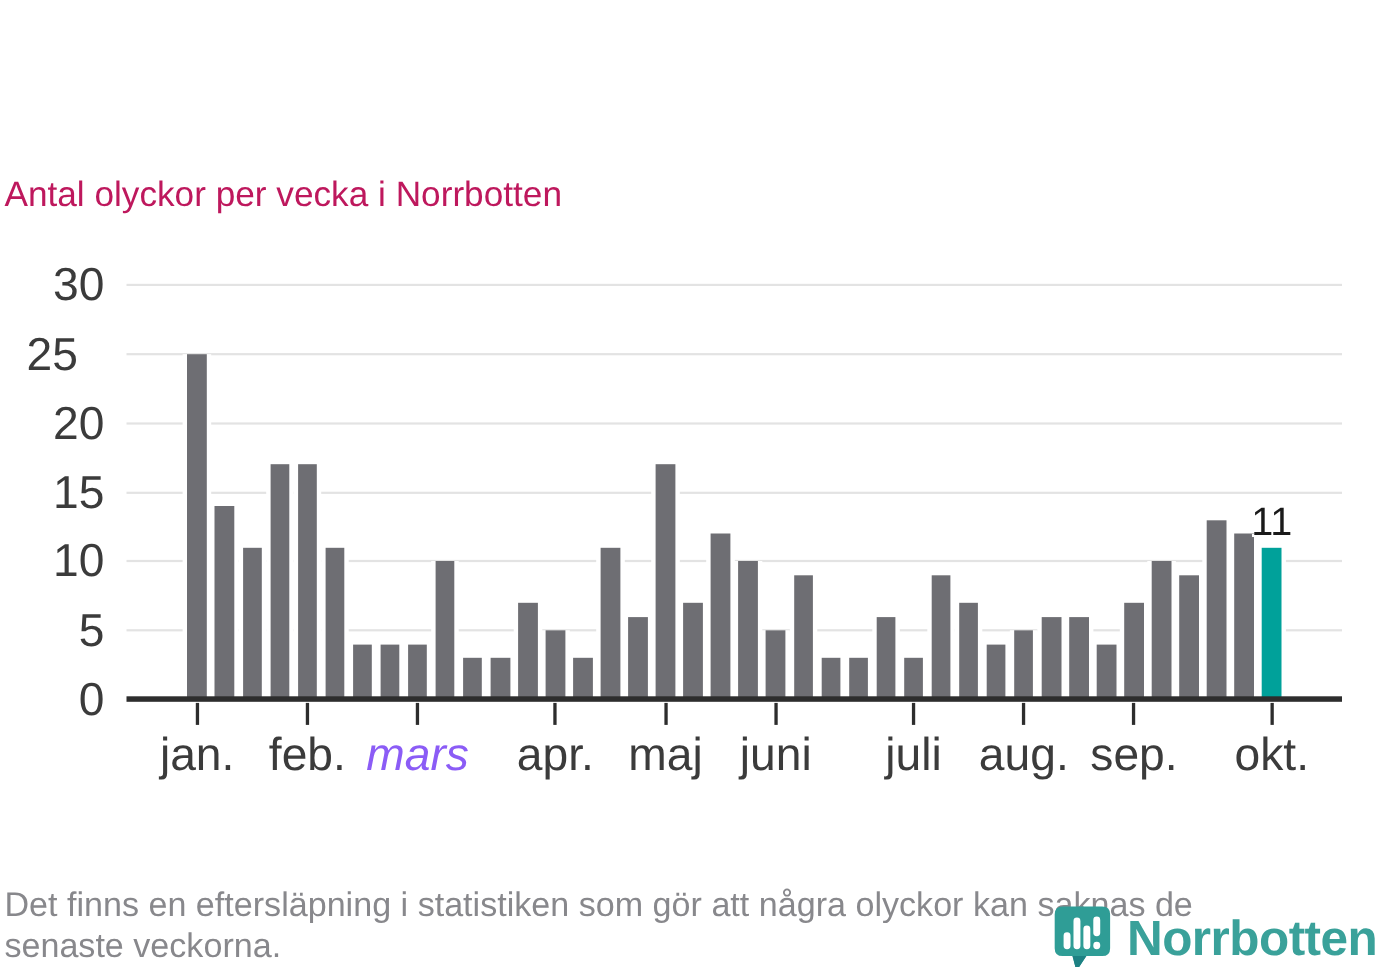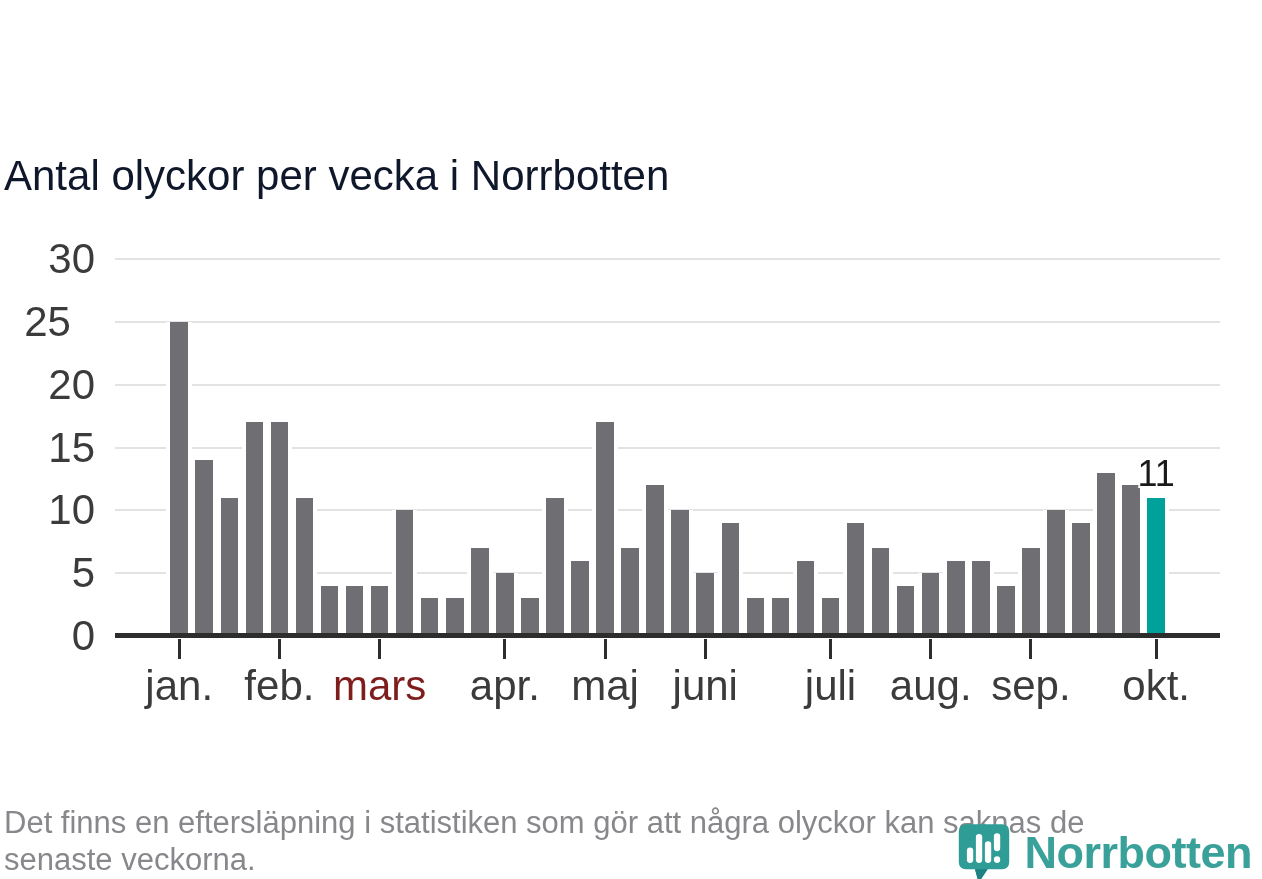--- a/index.html
+++ b/index.html
@@ -6,21 +6,21 @@
   .page{
     position:relative;width:1262px;height:879px;overflow:hidden;background:#ffffff;
     font-family:"Liberation Sans","DejaVu Sans",sans-serif;
   }
   .title{
     position:absolute;left:2px;top:0px;margin:0;
     font-size:58px;font-weight:700;color:#141414;letter-spacing:-1px;line-height:80px;
   }
   .subtitle{
     position:absolute;left:4px;top:150px;margin:0;
-    font-size:42px;font-weight:400;color:#0f172a;line-height:52px;
+    font-size:32px;font-weight:400;color:#be185d;line-height:52px;
   }
   .chart{position:absolute;left:0;top:259px;width:1262px;height:377px;}
   .y-axis{position:absolute;left:0;top:0;width:95px;height:377px;}
   .y-tick-label{
     position:absolute;right:0;width:95px;height:44px;line-height:44px;
     text-align:right;font-size:42px;color:#3b3b3b;padding-left:24px;
   }
   .plot{position:absolute;left:115px;top:0;width:1105px;height:377px;}
   .gridline{position:absolute;left:0;right:0;height:2px;background:#e3e3e3;z-index:0;}
   .bar{position:absolute;bottom:0;z-index:1;box-shadow:4px 0 0 #ffffff,-4px 0 0 #ffffff;}
@@ -112,21 +112,21 @@
         <div class="bar" style="left: 1007.3px; width: 17.6px; height: 150.8px; background: rgb(110, 110, 115);"></div>
         <div class="bar" style="left: 1032.35px; width: 17.6px; height: 138.233px; background: rgb(0, 161, 154);"></div>
         <div class="value-label" style="left: 991.15px; bottom: 142.233px;">11</div>
       </div>
     <div class="x-axis">
         <div class="x-tick" style="left: 62.7px; background: rgb(45, 45, 45);"></div>
         <div class="x-tick-label" style="left: -5.8px; color: rgb(59, 59, 59);">jan.</div>
         <div class="x-tick" style="left: 162.9px; background: rgb(45, 45, 45);"></div>
         <div class="x-tick-label" style="left: 94.4px; color: rgb(59, 59, 59);">feb.</div>
         <div class="x-tick" style="left: 263.1px; background: rgb(45, 45, 45);"></div>
-        <div class="x-tick-label" style="left: 194.6px; color: #7f1d1d;">mars</div>
+        <div class="x-tick-label" style="left: 194.6px; color: #8b5cf6; font-style: italic;">mars</div>
         <div class="x-tick" style="left: 388.35px; background: rgb(45, 45, 45);"></div>
         <div class="x-tick-label" style="left: 319.85px; color: rgb(59, 59, 59);">apr.</div>
         <div class="x-tick" style="left: 488.55px; background: rgb(45, 45, 45);"></div>
         <div class="x-tick-label" style="left: 420.05px; color: rgb(59, 59, 59);">maj</div>
         <div class="x-tick" style="left: 588.75px; background: rgb(45, 45, 45);"></div>
         <div class="x-tick-label" style="left: 520.25px; color: rgb(59, 59, 59);">juni</div>
         <div class="x-tick" style="left: 714px; background: rgb(45, 45, 45);"></div>
         <div class="x-tick-label" style="left: 645.5px; color: rgb(59, 59, 59);">juli</div>
         <div class="x-tick" style="left: 814.2px; background: rgb(45, 45, 45);"></div>
         <div class="x-tick-label" style="left: 745.7px; color: rgb(59, 59, 59);">aug.</div>

